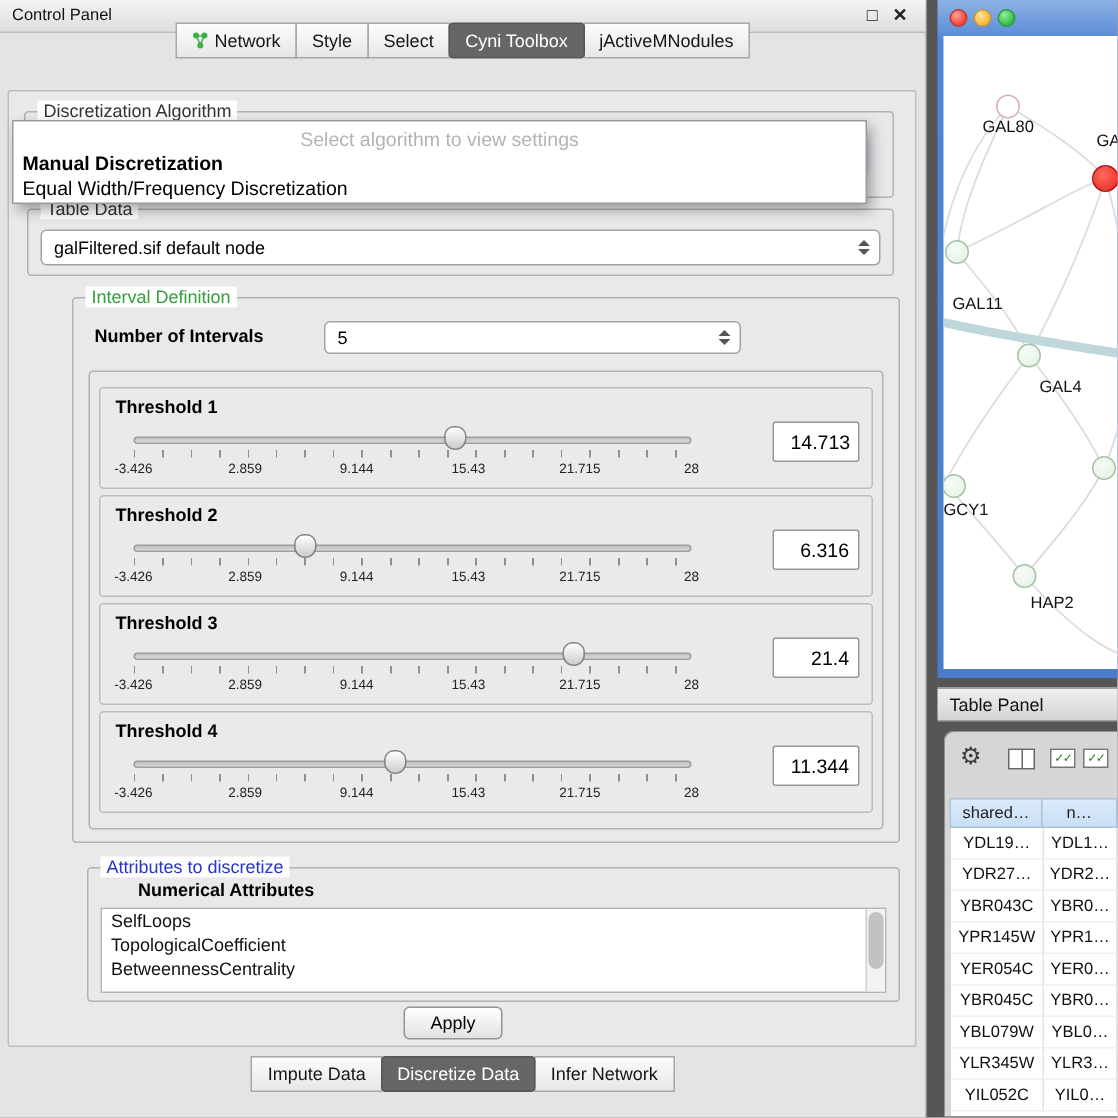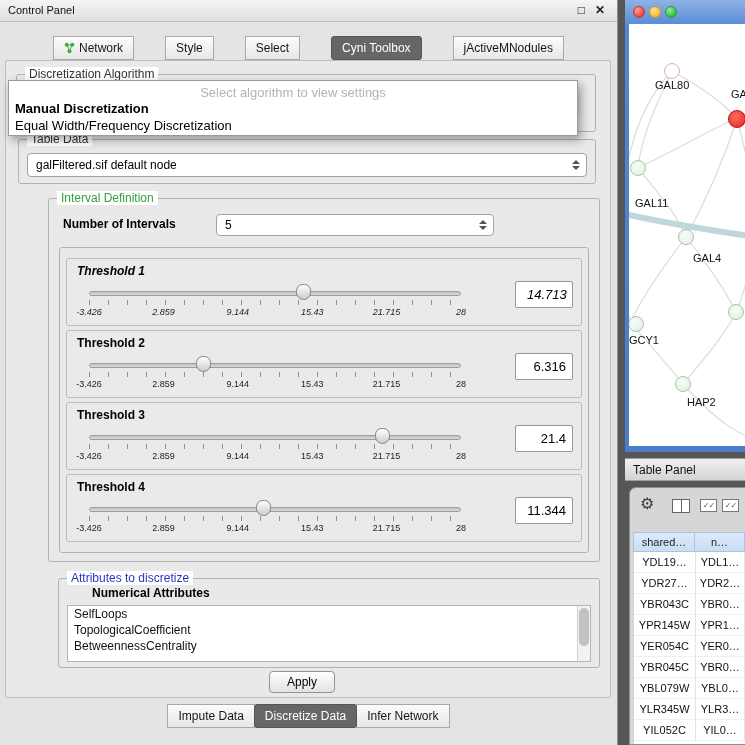--- a/index.html
+++ b/index.html
@@ -14,21 +14,21 @@
     background:#e4e4e4; border-right:1px solid #8f8f8f; }
   .titlebar { position:absolute; left:0; top:0; right:0; height:22px;
     background:linear-gradient(#f4f4f4,#dedede); border-bottom:1px solid #bdbdbd; }
   .titlebar .title { position:absolute; left:8px; top:4px; font-size:11px; color:#111; }
   .win-btn { position:absolute; top:3px; font-size:12px; color:#222; }
   .btn-min { right:32px; }
   .btn-close { right:12px; font-weight:bold; }
 
   
   .tabs-row { position:absolute; left:0; width:618px; display:flex; justify-content:center; z-index:5; }
-  .tabs-top { top:36px;gap:32px; }
+  .tabs-top { top:15px; }
   .tabs-bottom { top:704px; }
   .tab { font-size:12px; padding:4px 10px; background:linear-gradient(#fcfcfc,#e7e7e7);
     border:1px solid #a8a8a8; margin-left:-1px; color:#151515; display:flex; align-items:center; gap:4px;
     white-space:nowrap; cursor:default; }
   .tab.selected { background:#666666; color:#fff; border-color:#555; border-radius:3px; z-index:2; }
 
   .inner-panel { position:absolute; left:5px; top:60px; width:606px; height:638px;
     border:1px solid #bdbdbd; background:#e9e9e9; border-radius:2px; }
 
   .group { position:absolute; border:1px solid #b2b2b2; border-radius:3px; }
@@ -211,21 +211,21 @@
     <div class="combo noi-combo">
       <span class="combo-text">5</span>
       <span class="stepper">
         <span class="tri-up"></span>
           <span class="tri-down"></span>
       </span>
     </div>
 
     <div class="coords-group" id="threshold-container">
 
-    <div class="threshold-box" style="top: 10px; font-style: italic;">
+    <div class="threshold-box" style="top: 10px;">
       <div class="t-label">Threshold 1</div>
       <div class="slider-wrap">
         <div class="track"></div>
         <div class="thumb" style="left: 57.7%;"></div>
         <div class="ticks"></div>
         <span class="scale s0">-3.426</span>
         <span class="scale s1">2.859</span>
         <span class="scale s2">9.144</span>
         <span class="scale s3">15.43</span>
         <span class="scale s4">21.715</span>

